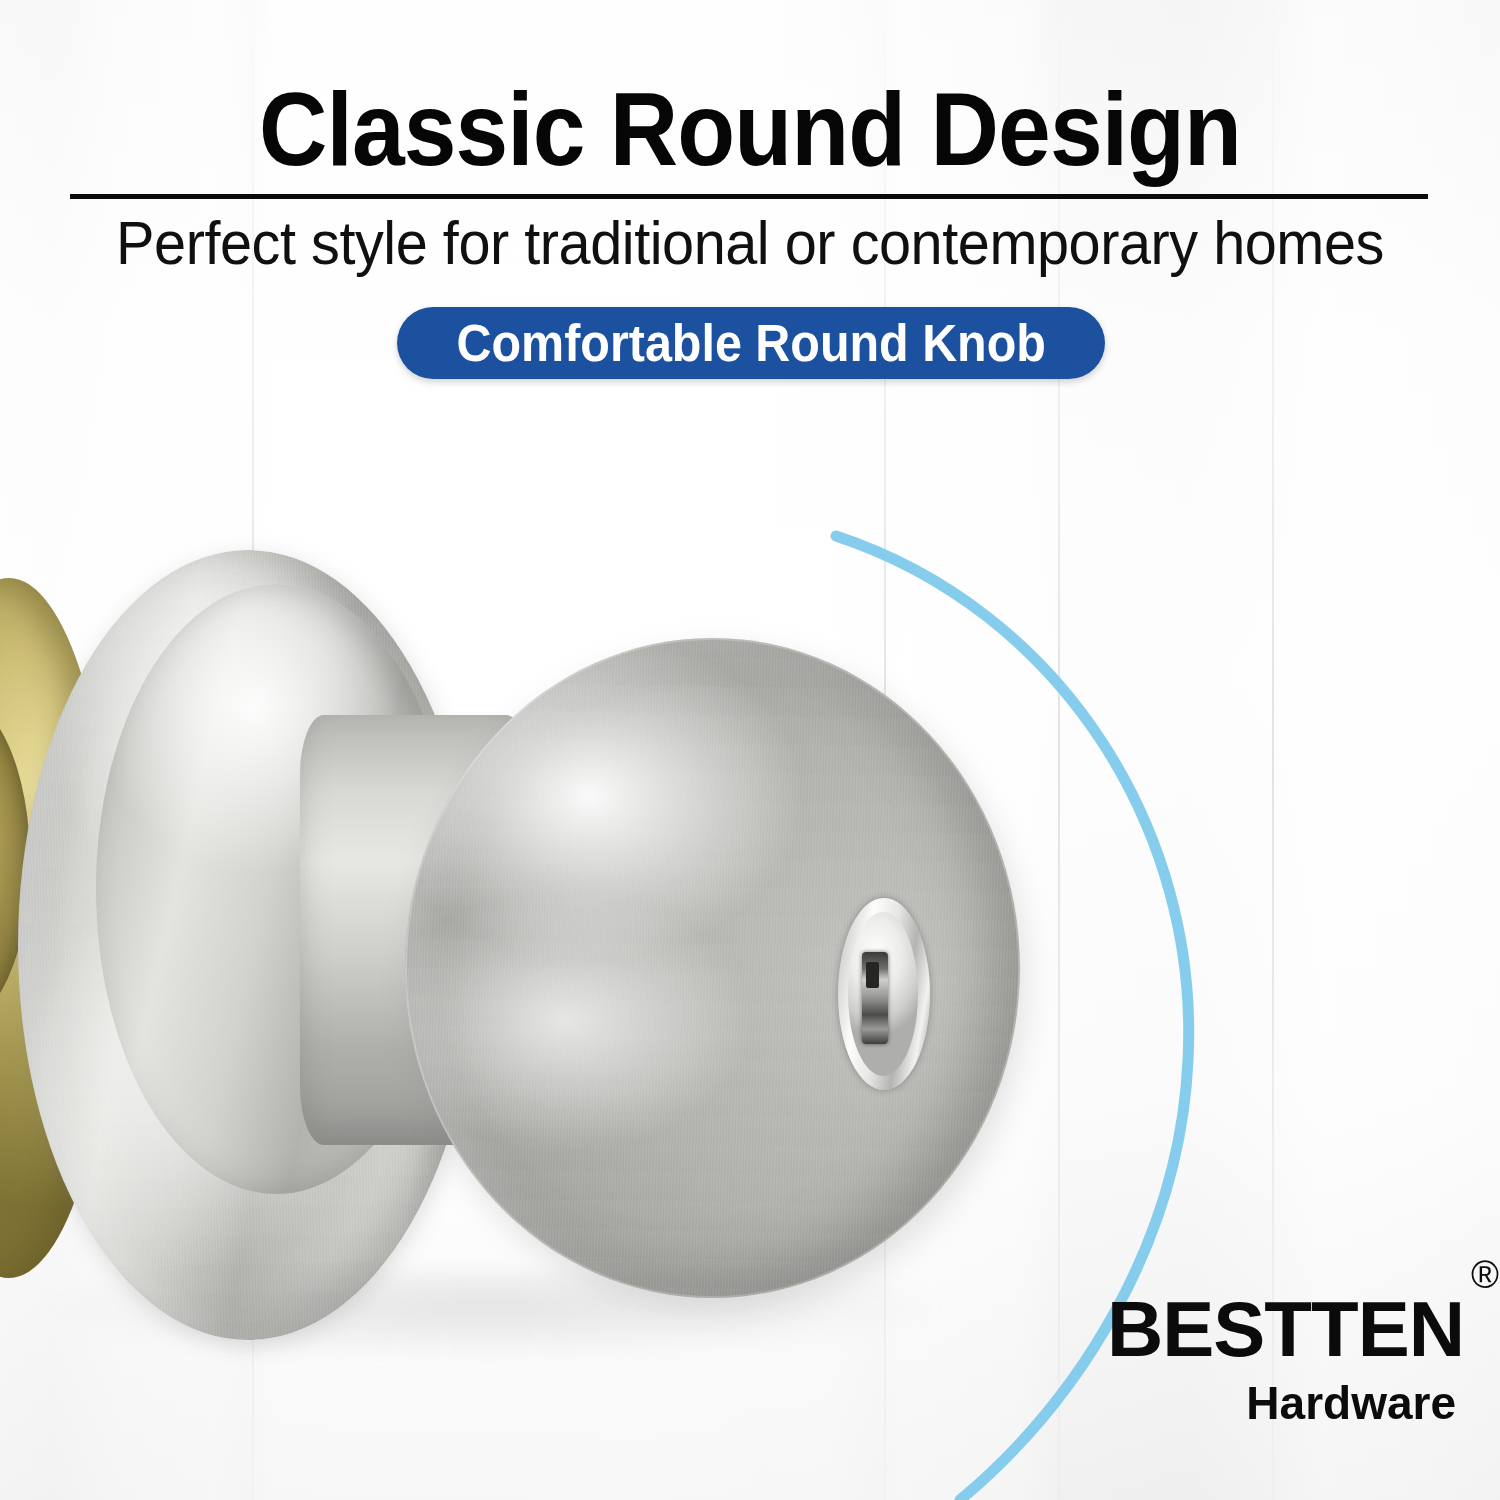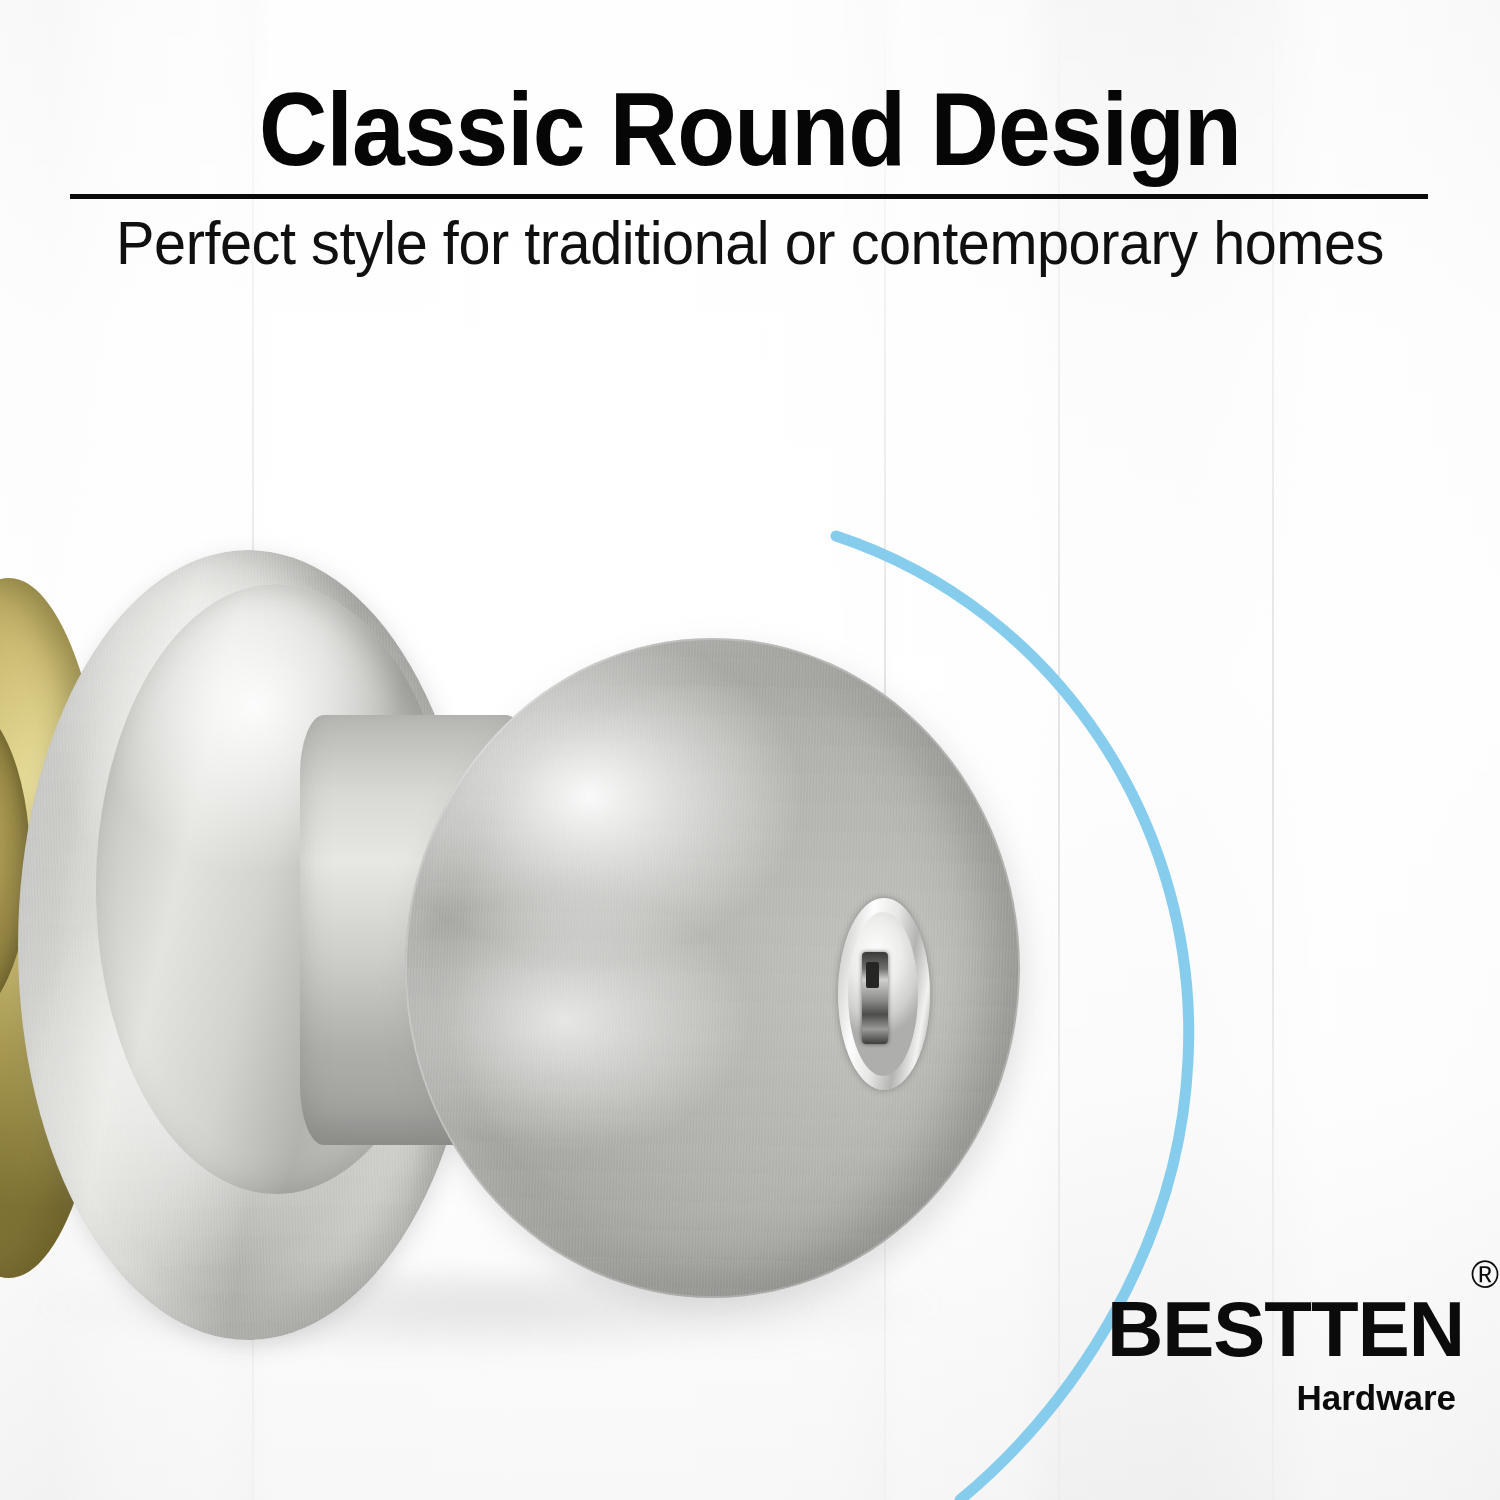--- a/index.html
+++ b/index.html
@@ -377,21 +377,21 @@
     font-weight: 400;
     font-size: 38px;
     color: #0b0b0b;
   }
   .logo-sub {
     display: block;
     margin-top: 12px;
     margin-right: 8px;
     font-family: "Liberation Sans", sans-serif;
     font-weight: 700;
-    font-size: 35px;
+    font-size: 46px;
     letter-spacing: 0px;
     color: #0b0b0b;
   }
 </style>
 </head>
 <body>
 
 <div id="stage">
 
   <div class="bg-base"></div>
@@ -402,20 +402,23 @@
   <div class="bg-seam" style="left:1272px"></div>
 
   <svg class="arc-wrap" viewBox="0 0 1500 1500">
     <path d="M 836 536 C 1060 610 1200 830 1188 1060 C 1180 1240 1080 1400 960 1500" fill="none" stroke="#7cc9ec" stroke-width="11" stroke-linecap="round" opacity="0.92"></path>
   </svg>
 
   <div class="headline">Classic Round Design</div>
   <div class="rule"></div>
   <div class="subline">Perfect style for traditional or contemporary homes</div>
 
+  <div class="badge">
+    <span class="badge-label">Comfortable Round Knob</span>
+  </div>
 
   <div class="photo">
     <div class="brass"></div>
     <div class="brass-ring"></div>
 
     <div class="rose">
       <div class="rose-brush"></div>
     </div>
     <div class="rose-dome"></div>
 

